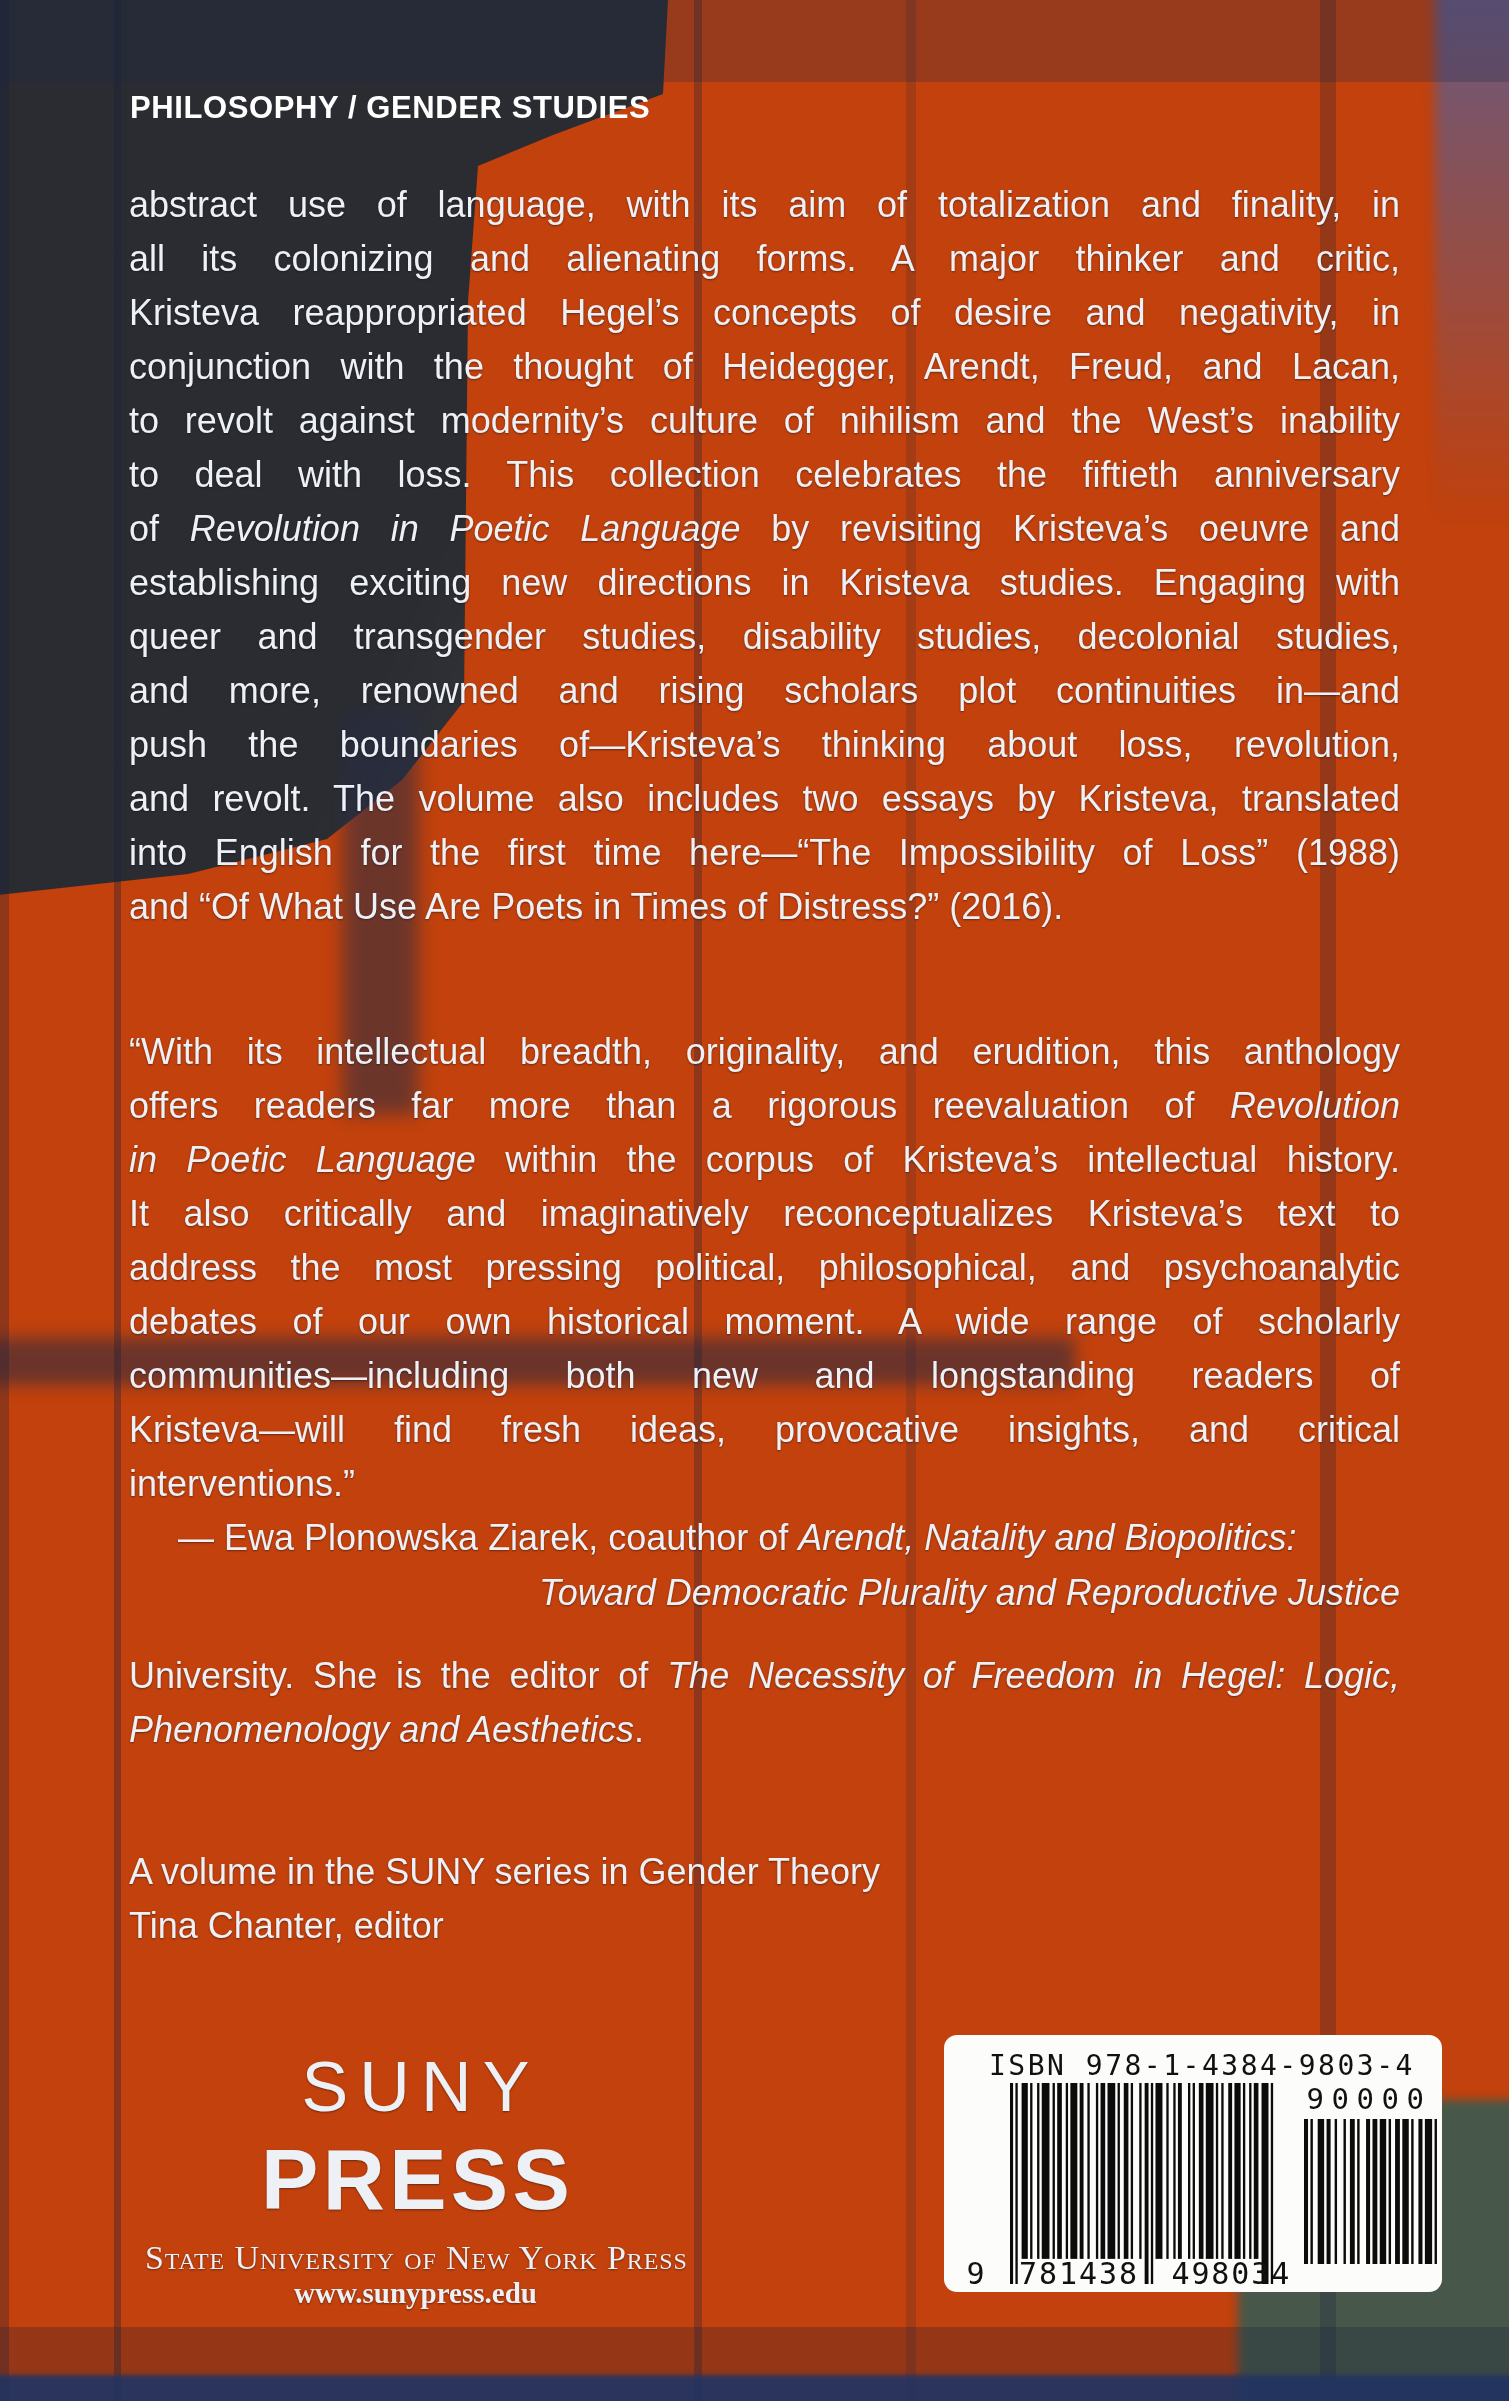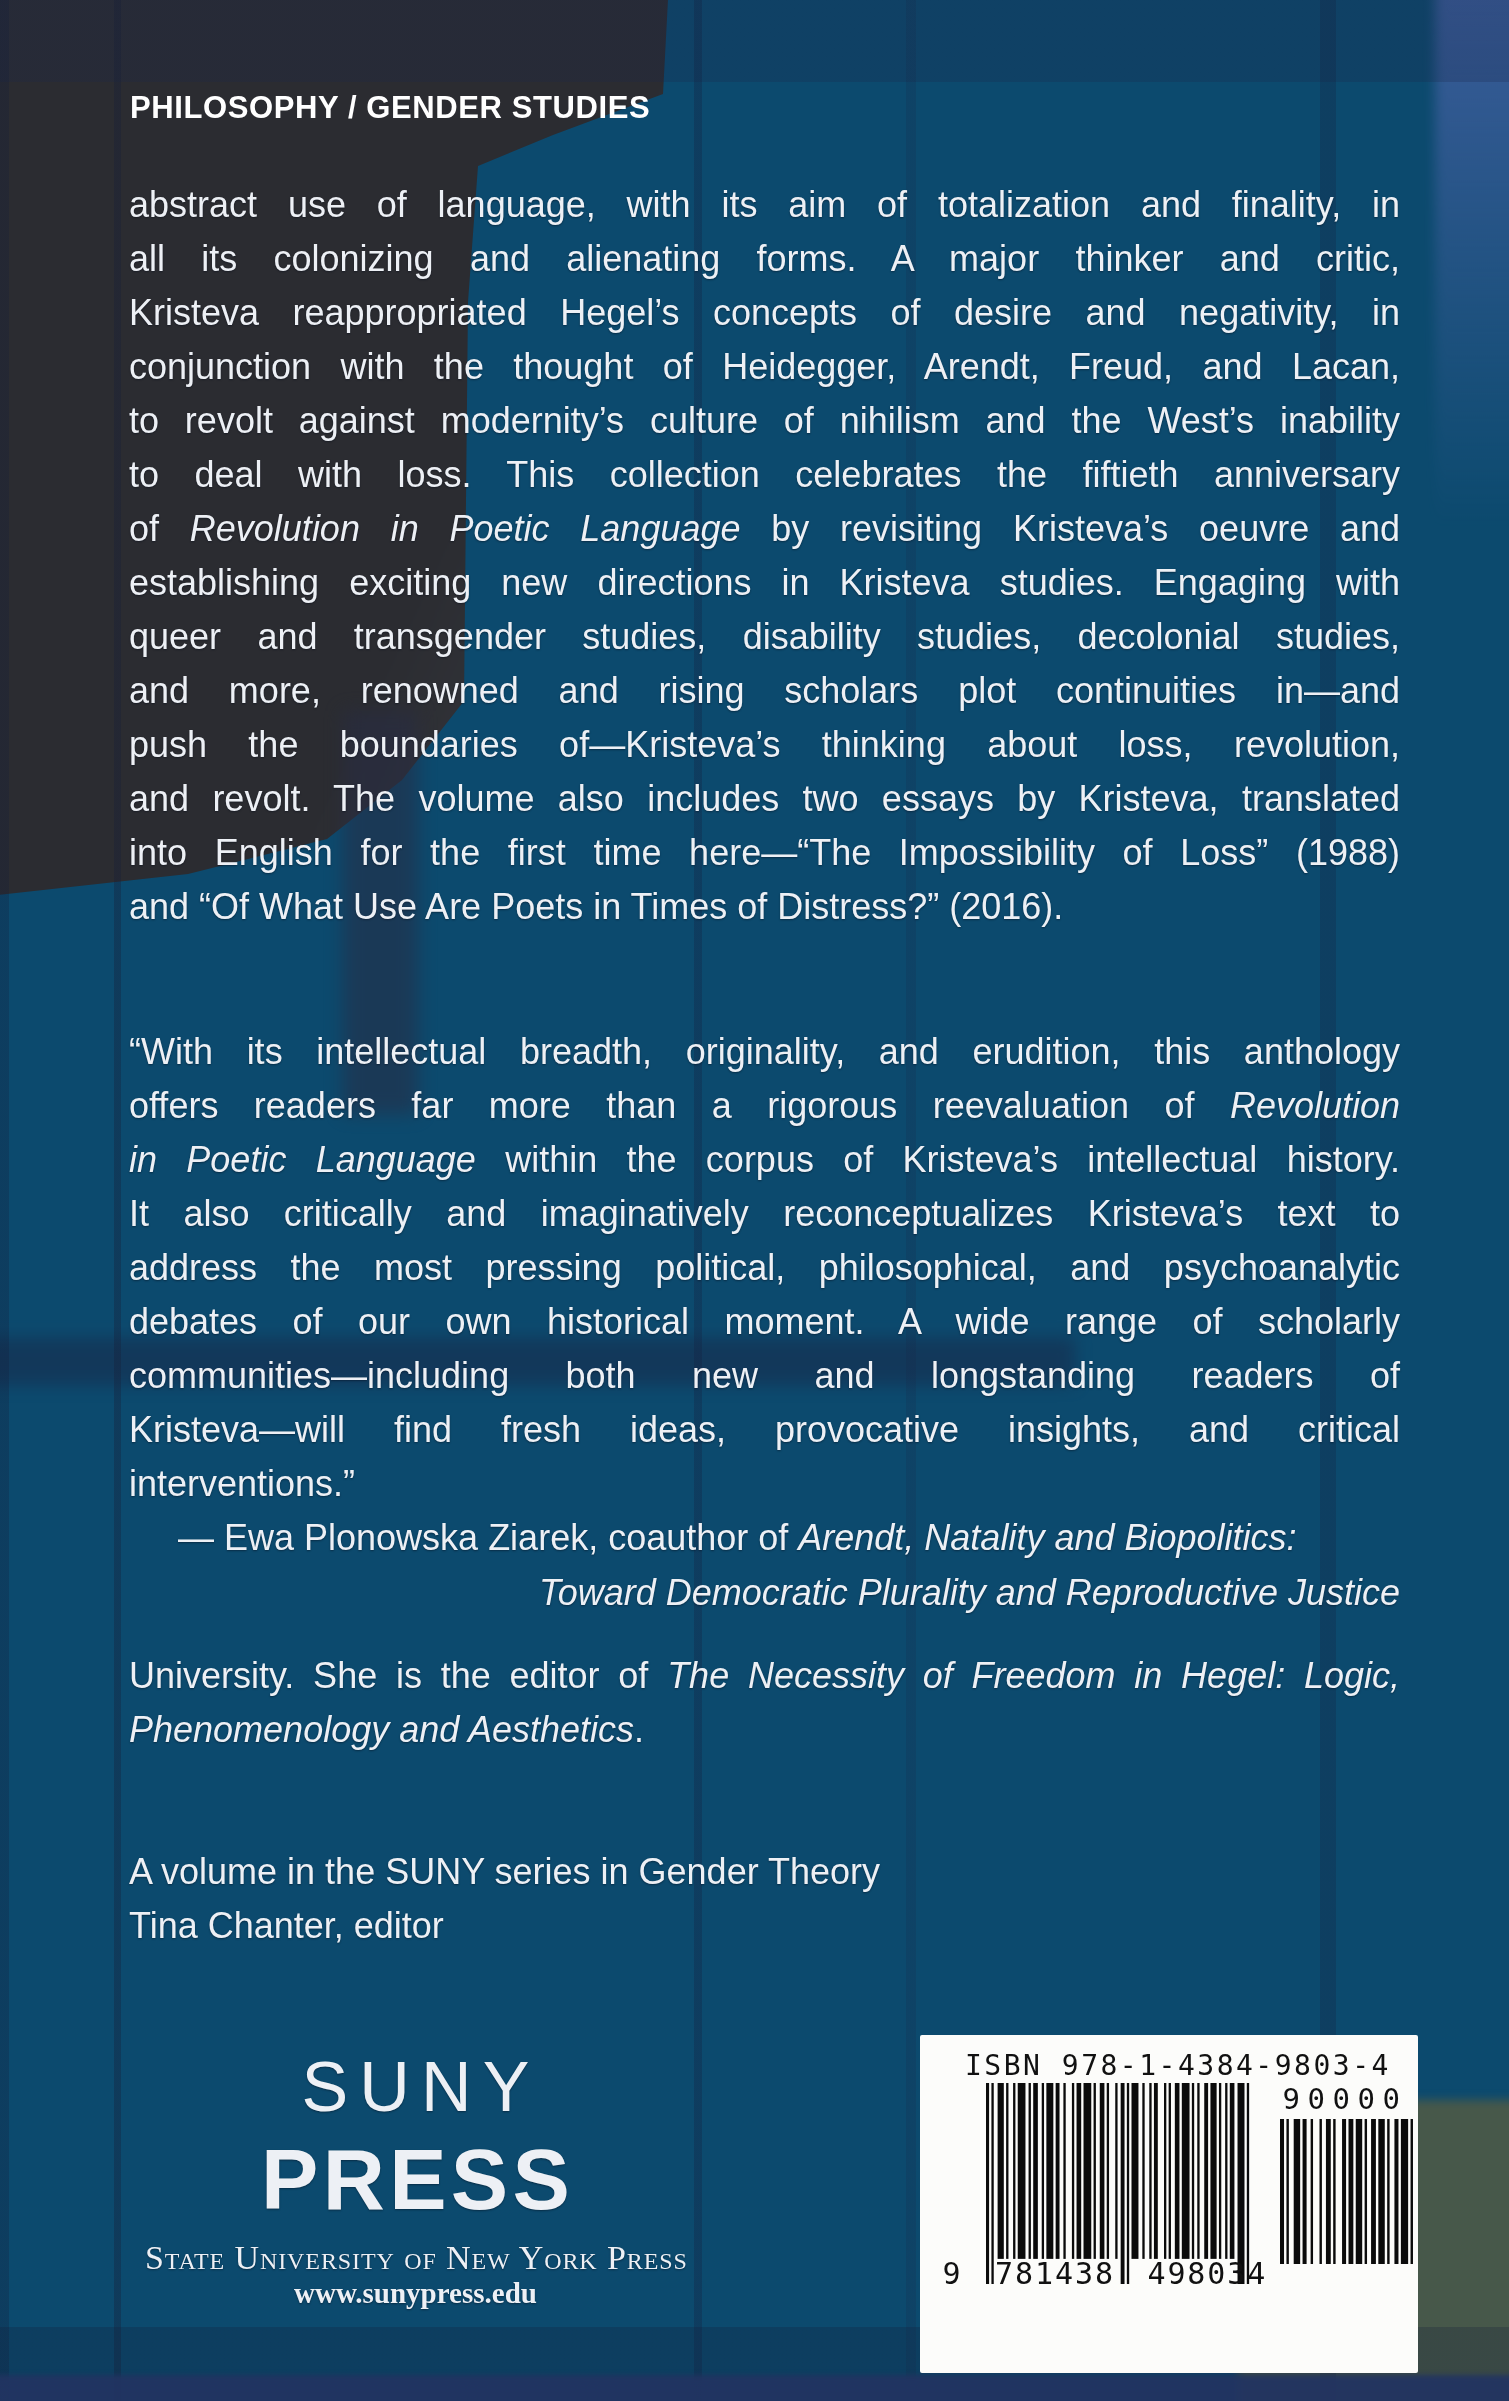--- a/index.html
+++ b/index.html
@@ -1,17 +1,17 @@
 <!DOCTYPE html>
 <html style="font-size:10px"><head>
 <meta charset="utf-8">
 <style>
   html,body{margin:0;padding:0;background:#1b2747;}
   .cover{position:relative;width:1510px;height:2401px;overflow:hidden;
-         background:#0c4a6e;font-family:"Liberation Sans",sans-serif;}
+         background:#c2410c;font-family:"Liberation Sans",sans-serif;}
   
   .tex{position:absolute;left:0;top:0;width:1510px;height:2401px;pointer-events:none;
        background:
         linear-gradient(90deg, rgba(18,28,58,.28) 0 8.8px, rgba(0,0,0,0) 8.8px 114px, rgba(22,30,56,.35) 114px 121px, rgba(0,0,0,0) 121px 694px, rgba(20,30,62,.30) 694px 702px, rgba(0,0,0,0) 702px 906px, rgba(24,34,66,.18) 906px 916px, rgba(0,0,0,0) 916px 1320px, rgba(20,30,60,.26) 1320px 1336px, rgba(0,0,0,0) 1336px),
         linear-gradient(180deg, rgba(26,38,74,.25) 0 82px, rgba(0,0,0,0) 82px 2327px, rgba(16,26,54,.25) 2327px);}
   .charcoal{position:absolute;left:-38px;top:-38px;width:748px;height:981px;
         background:linear-gradient(115deg,#2b2c31 0 62%,#33353b 78%,#2e3036);
         clip-path:polygon(0 0,708px 0,701px 132px,591px 173px,516px 204px,506px 340px,502px 739px,440px 818px,365px 877px,226px 912px,0 937px);
         filter:blur(4.4px);}
   .dark-streak{position:absolute;left:343px;top:711px;width:75px;height:403px;background:#272c44;opacity:.55;filter:blur(8.8px);}
@@ -27,21 +27,21 @@
   .tline.just{text-align:justify;text-align-last:justify;}
   .attr1{position:absolute;left:178px;top:1511px;width:1245px;font-size:36px;line-height:54px;z-index:8;}
   .attr2{position:absolute;left:129px;top:1566px;width:1271px;font-size:36px;line-height:54px;text-align:right;z-index:8;}
 
   .publisher{position:absolute;left:145px;top:2052px;width:541px;text-align:center;z-index:8;}
   .pub-suny{font-size:70px;line-height:1;font-weight:400;letter-spacing:.16em;margin-left:.16em;}
   .pub-press{font-size:86px;line-height:1;font-weight:bold;letter-spacing:.05em;margin-left:.05em;margin-top:14px;}
   .pub-sub{font-family:"Liberation Serif",serif;font-variant-caps:small-caps;font-size:34px;letter-spacing:0.9px;margin-top:17px;white-space:nowrap;}
   .pub-web{font-family:"Liberation Serif",serif;font-weight:bold;font-size:29px;margin-top:0;}
 
-  .barcode-box{position:absolute;left:920px;top:2035px;width:498px;height:338px;background:#fcfcfa;border-radius:2px;z-index:10;color:#111;}
+  .barcode-box{position:absolute;left:944px;top:2035px;width:498px;height:257px;background:#fcfcfa;border-radius:13px;z-index:10;color:#111;}
   .bc-isbn{position:absolute;left:45px;top:14px;font-family:"DejaVu Sans Mono",monospace;font-size:28px;letter-spacing:2.5px;white-space:nowrap;}
   .bc-main{position:absolute;left:66px;top:48px;width:267px;height:201px;fill:#0b0b0b;}
   .bc-digits{position:absolute;left:22.6px;top:221px;font-family:"DejaVu Sans Mono",monospace;font-size:30px;letter-spacing:1.9px;word-spacing:12.6px;white-space:nowrap;}
   .bc-price{position:absolute;left:350px;top:47px;width:150px;text-align:center;font-family:"DejaVu Sans Mono",monospace;font-size:29px;letter-spacing:7.5px;}
   .bc-supp{position:absolute;left:360px;top:84px;width:137px;height:145px;fill:#0b0b0b;}
 </style>
 </head>
 <body>
 
 <div class="cover">

